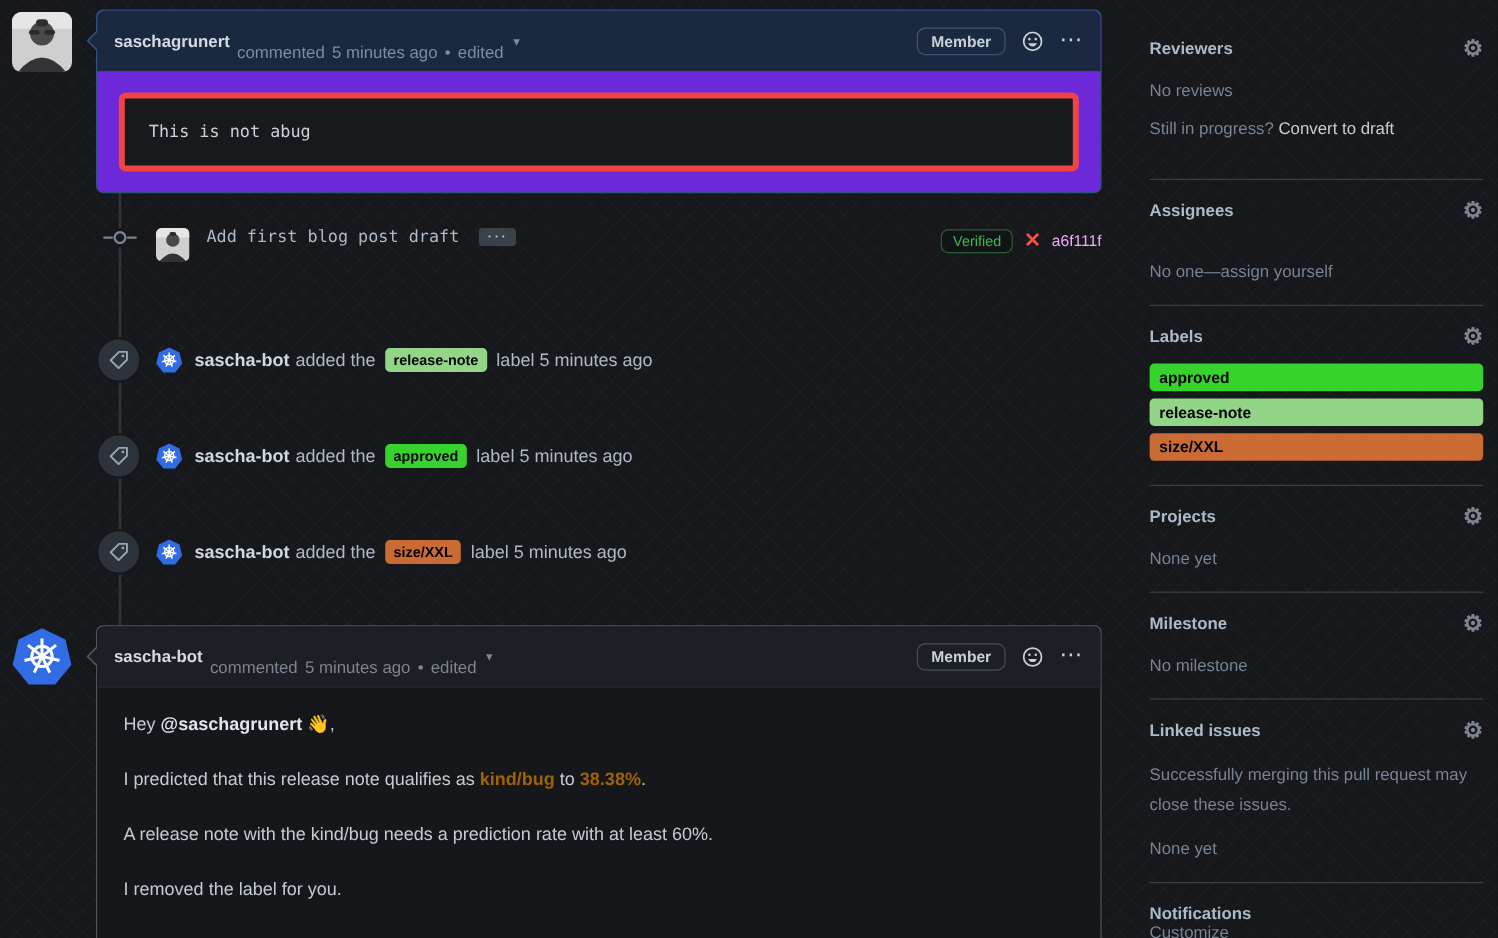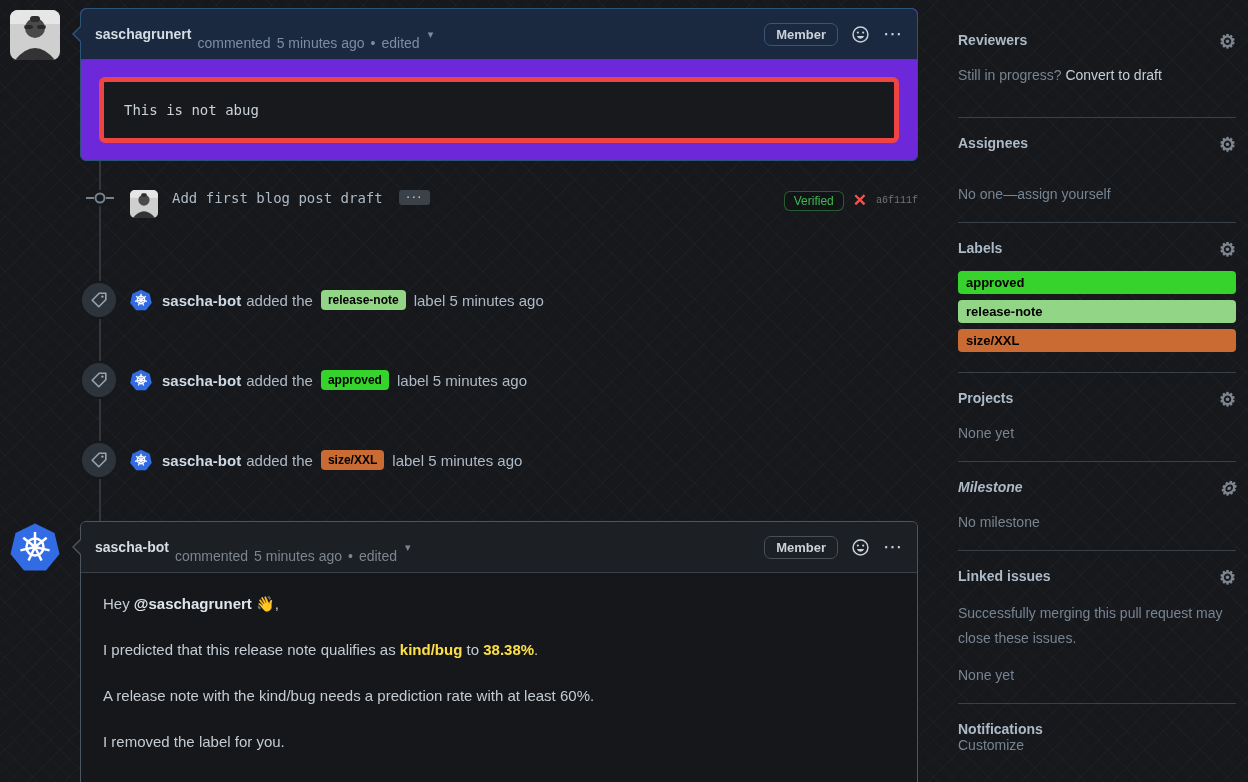--- a/index.html
+++ b/index.html
@@ -37,35 +37,35 @@
   .c1 .bubble-caret { border-right:9px solid #2e5379; }
   .c1 .bubble-caret::after { border-right:8px solid #1b2940; }
   .c2 .bubble-caret { border-right:9px solid #4d555e; }
   .c2 .bubble-caret::after { border-right:8px solid #1c1f24; }
 
   .c1-body { padding:17px 18px; }
   .code-block { background:#18191d; border:5px solid #ef4444; border-radius:6px; padding:20px;
     font-family:"DejaVu Sans Mono","Liberation Mono",monospace; font-size:14px; color:#c9d1d9; }
   .c2-body { padding:16px 22px; font-size:15px; color:#c3ccd4; }
   .c2-body p { margin:0 0 16px; line-height:30px; }
-  .c2-body b { color:#fde047; }
+  .c2-body b { color:#a16207; }
   .mention { font-weight:bold; color:#dfe6ec; }
   .wave { color:#f0c24b; }
 
   
   .commit-row { position:absolute; left:80px; top:190px; width:838px; height:42px; display:flex; align-items:flex-start; z-index:2; }
   .commit-icon-wrap { width:40px; display:flex; justify-content:center; background:transparent; margin-left:0; }
   .mini-avatar { width:28px; height:28px; border-radius:5px; overflow:hidden; margin-left:10px; flex:none; }
   .commit-msg { font-family:"DejaVu Sans Mono","Liberation Mono",monospace; font-size:14px; color:#adbac7; margin-left:14px; }
   .expander-btn { background:#3a4149; color:#c9d1d9; border:none; border-radius:3px; font-size:14px; line-height:9px;
     padding:2px 7px 6px; margin-left:16px; letter-spacing:1px; cursor:pointer; height:15px; }
   .commit-right { margin-left:auto; display:flex; align-items:center; gap:9px; }
   .verified-badge { color:#3fb950; font-size:12px; border:1px solid rgba(63,185,80,0.45); border-radius:6px; padding:2px 9px; background:rgba(0,0,0,0.2); }
   .x-mark { color:#f85149; font-weight:bold; font-size:17px; }
-  .commit-hash { font-family:Liberation Mono, monospace; font-size:10px; color:#737373; }
+  .commit-hash { font-family:Liberation Sans, sans-serif; font-size:13px; color:#f0abfc; }
 
   
   .event-row { position:absolute; left:80px; width:838px; height:44px; display:flex; align-items:center; z-index:2; }
   .ev1 { top:278px; } .ev2 { top:358px; } .ev3 { top:438px; }
   .event-badge { width:38px; height:38px; border-radius:50%; background:#2d333b; display:flex; align-items:center; justify-content:center; flex:none; border:2px solid #16181c; }
   .event-k8s { margin-left:12px; flex:none; }
   .event-text { margin-left:10px; font-size:15px; color:#adbac7; display:flex; align-items:center; gap:5px; white-space:nowrap; }
   .event-author { font-weight:bold; color:#cdd9e5; }
   .label-chip { font-size:12px; font-weight:bold; color:#000; border-radius:4px; padding:3px 7px; margin:0 3px; }
 
@@ -286,20 +286,21 @@
   </div>
 </div>
 
 <div class="sidebar">
 
   <div class="side-sec" style="padding-top:32px;">
     <div class="side-head">
       <span>Reviewers</span>
       <span class="gear">⚙</span>
     </div>
+    <div class="muted" style="margin-top:16px;">No reviews</div>
     <div style="margin-top:16px;"><span class="muted">Still in progress? </span><span class="side-link">Convert to draft</span></div>
     <div style="height:14px;"></div>
   </div>
 
   <div class="side-sec">
     <div class="side-head" style="padding-top:17px;">
       <span>Assignees</span>
       <span class="gear">⚙</span>
     </div>
     <div style="margin-top:32px;"><span class="muted">No one—</span><span class="muted">assign yourself</span></div>
@@ -319,21 +320,21 @@
 
   <div class="side-sec">
     <div class="side-head" style="padding-top:17px;">
       <span>Projects</span>
       <span class="gear">⚙</span>
     </div>
     <div class="muted" style="margin-top:16px;">None yet</div>
   </div>
 
   <div class="side-sec">
-    <div class="side-head" style="padding-top:17px;font-style:italic;">
+    <div class="side-head" style="padding-top:17px;">
       <span>Milestone</span>
       <span class="gear">⚙</span>
     </div>
     <div class="muted" style="margin-top:16px;">No milestone</div>
   </div>
 
   <div class="side-sec">
     <div class="side-head" style="padding-top:17px;">
       <span>Linked issues</span>
       <span class="gear">⚙</span>

